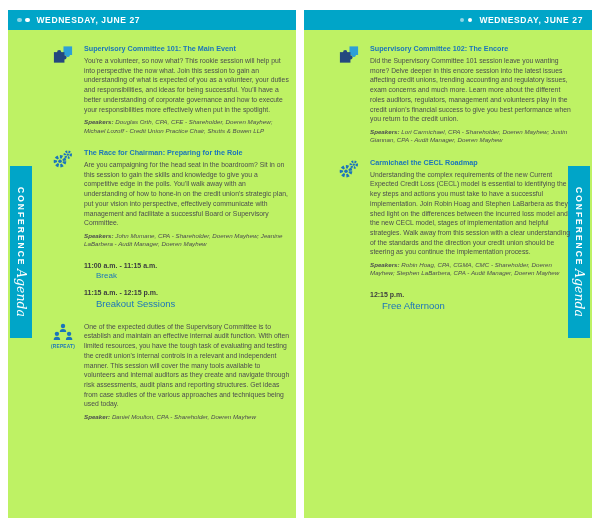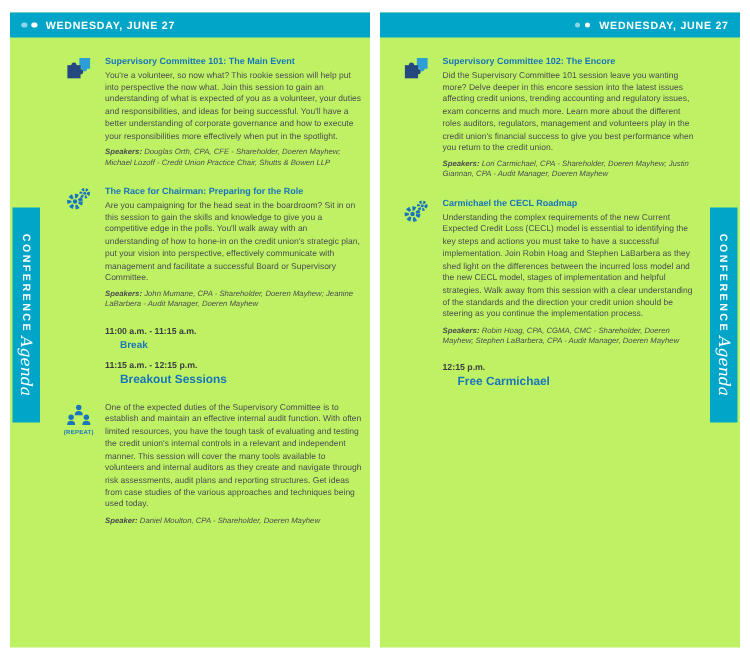--- a/index.html
+++ b/index.html
@@ -27,35 +27,35 @@
     display:flex;align-items:center;justify-content:center;}
   .page-left .ribbon{left:2px;}
   .page-right .ribbon{right:2px;}
   .vtext{writing-mode:vertical-rl;white-space:nowrap;display:inline-block;}
   .vtext .caps{font-size:8.5px;font-weight:bold;letter-spacing:2px;}
   .vtext .script{font-family:"DejaVu Serif",serif;font-style:italic;font-weight:normal;
     font-size:12.5px;letter-spacing:0;margin-top:2px;}
 
   .content{position:absolute;top:34px;}
   .page-left .content{left:42px;width:240px;}
-  .page-right .content{left:16px;width:240px;}
+  .page-right .content{left:32px;width:240px;}
 
   .session{display:flex;margin-bottom:13px;justify-content:flex-end;}
   .icon-col{flex:0 0 26px;padding-top:1px;text-align:center;}
   .icon-col svg{display:block;margin:0 auto;}
   .icon-caption{font-size:4.8px;font-weight:bold;color:var(--blue);margin-top:2px;letter-spacing:.2px;}
   .text-col{flex:1;margin-left:8px;}
   .session-title{font-size:7.2px;font-weight:bold;color:var(--blue);margin-bottom:3px;line-height:9px;}
   .session-body{font-size:6.8px;line-height:9.7px;margin-bottom:4px;color:var(--body);}
   .speakers{font-size:6.2px;line-height:8.4px;font-style:italic;color:var(--body);}
   .speakers .sp-label{font-weight:bold;}
 
   .sched{margin-left:34px;}
   .sched-time{font-size:7px;font-weight:bold;color:#3c3d3f;margin-top:2px;}
-  .sched-label{font-size:8px;font-weight:bold;color:var(--blue);margin:2px 0 9px;padding-left:12px;}
+  .sched-label{font-size:8px;font-weight:normal;color:var(--blue);margin:2px 0 9px;padding-left:12px;}
   .sched-label.big{font-size:9.5px;margin:2px 0 13px;}
 </style>
 </head>
 <body>
 
 <div class="canvas">
 
   <div class="page page-left">
 
     <div class="header-bar">
@@ -185,19 +185,19 @@
         </div>
         <div class="text-col">
           <div class="session-title">Carmichael the CECL Roadmap</div>
           <div class="session-body">Understanding the complex requirements of the new Current Expected Credit Loss (CECL) model is essential to identifying the key steps and actions you must take to have a successful implementation. Join Robin Hoag and Stephen LaBarbera as they shed light on the differences between the incurred loss model and the new CECL model, stages of implementation and helpful strategies. Walk away from this session with a clear understanding of the standards and the direction your credit union should be steering as you continue the implementation process.</div>
           <div class="speakers"><span class="sp-label">Speakers:</span> <span>Robin Hoag, CPA, CGMA, CMC - Shareholder, Doeren Mayhew; Stephen LaBarbera, CPA - Audit Manager, Doeren Mayhew</span></div>
         </div>
       </div>
 
       <div class="sched">
         <div class="sched-time">12:15 p.m.</div>
-        <div class="sched-label big">Free Carmichael</div>
+        <div class="sched-label big">Free Afternoon</div>
       </div>
 
     </div>
   </div>
 
 </div>
 
 </body></html>

